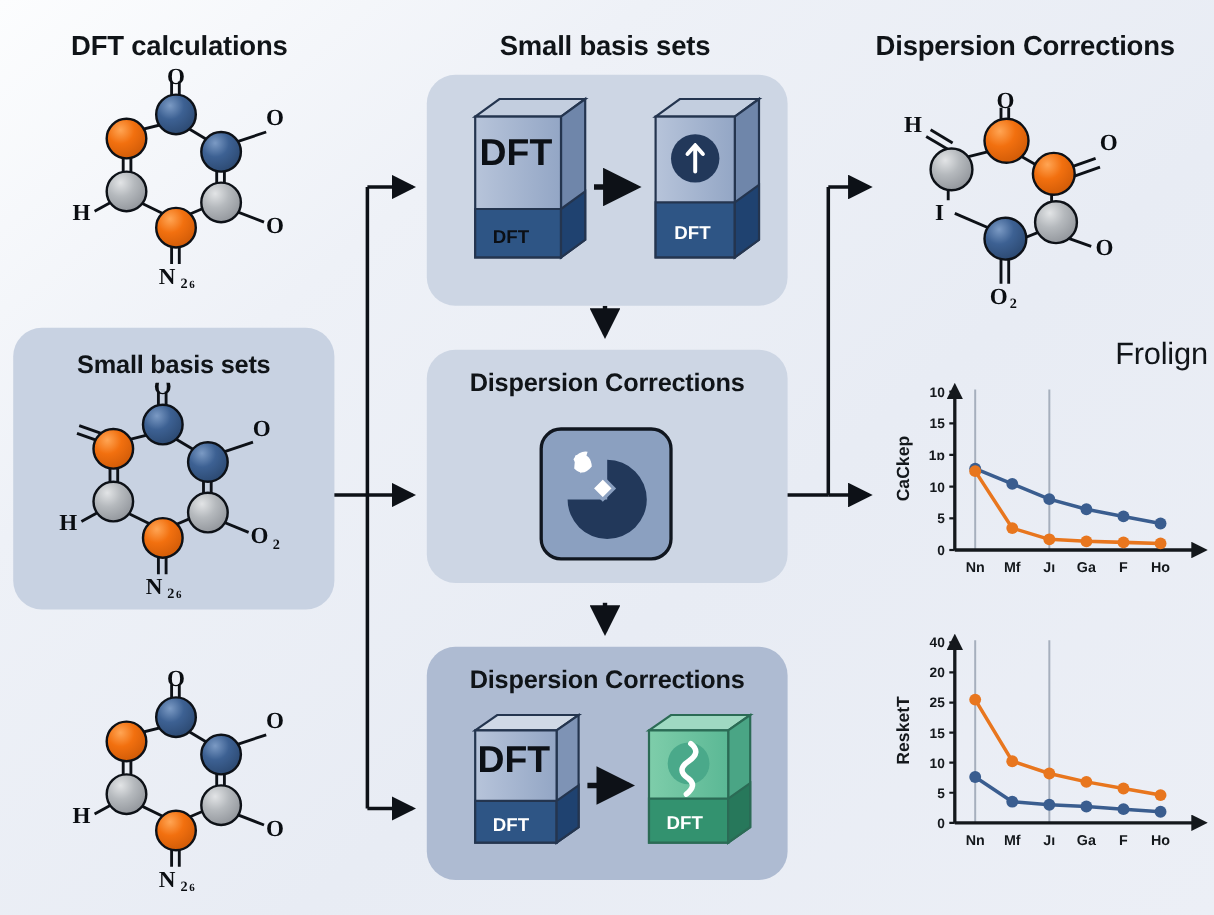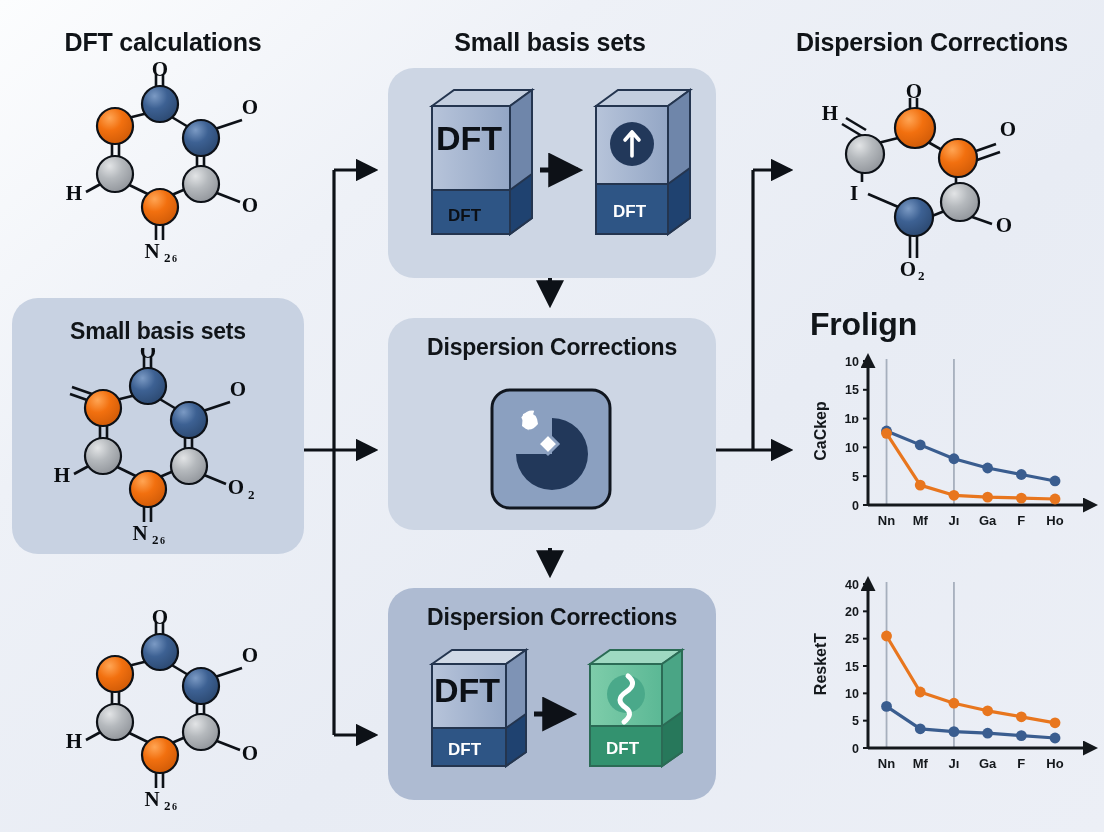--- a/index.html
+++ b/index.html
@@ -48,24 +48,24 @@
 
   
   .mol { position: absolute; }
 
   
   .conn { position: absolute; top: 0; left: 0; pointer-events: none; }
 
   
   .chart-block { position: absolute; }
   .chart-title {
-    font-size: 32px;
-    font-weight: 700;
+    font-size: 28px;
+    font-weight: 400;
     color: #111519;
-    text-align: left;
+    text-align: right;
     letter-spacing: -0.2px;
     white-space: nowrap;
   }
   .chart-svg { display: block; }
   .axis-num { font-size: 12.5px; font-weight: 700; fill: #14181c; font-family: "Liberation Sans", sans-serif; }
   .axis-cat { font-size: 13px;  font-weight: 700; fill: #14181c; font-family: "Liberation Sans", sans-serif; }
   .axis-ylabel { font-size: 16px; font-weight: 700; fill: #14181c; font-family: "Liberation Sans", sans-serif; }
 
   
   .box-text-dark { font-size: 34px; font-weight: 700; fill: #0c1016; font-family: "Liberation Sans", sans-serif; }

